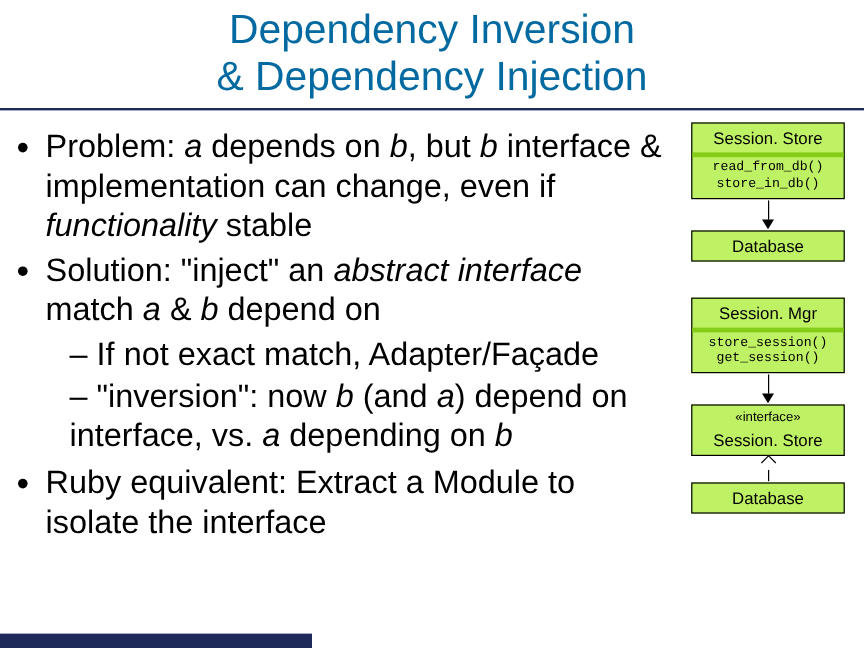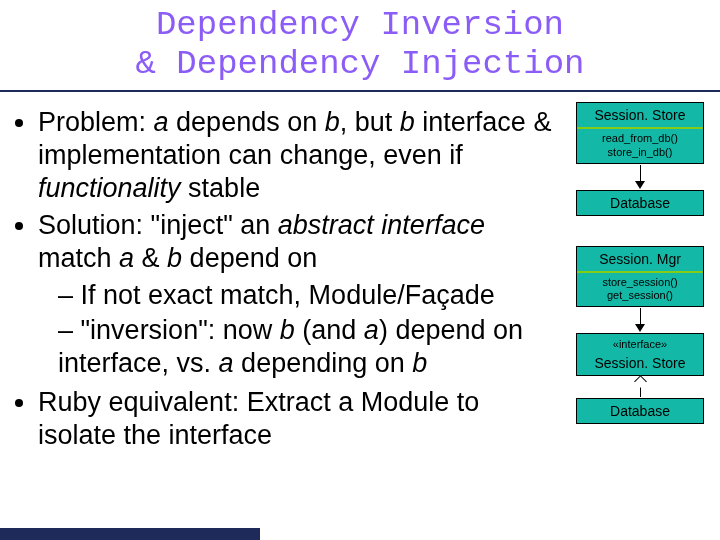--- a/index.html
+++ b/index.html
@@ -8,26 +8,25 @@
     width: 720px;
     height: 540px;
     background: #fff;
     font-family: Arial, Helvetica, sans-serif;
     color: #000;
     position: relative;
     overflow: hidden;
   }
   .title {
     text-align: center;
-    color: #8b5cf6;
+    color: #0369a1;
     font-size: 34px;
     line-height: 1.15;
     padding: 6px 0 6px 0;
     font-weight: normal;
-    font-family: Liberation Mono, monospace;
   }
   .rule {
     border: none;
     border-top: 2px solid #1e2a5a;
     margin: 0 0 10px 0;
   }
   .content {
     display: flex;
     padding: 0 8px 0 14px;
   }
@@ -51,33 +50,34 @@
   .it { font-style: italic; }
   .diagram-col {
     width: 144px;
     display: flex;
     flex-direction: column;
     align-items: center;
   }
   .box {
     border: 1px solid #000;
     width: 126px;
-    background: #14b8a6;
+    background: #bef264;
     text-align: center;
   }
   .box .hdr {
     font-size: 14px;
     padding: 4px 2px;
   }
   .box .hdr.small { font-size: 11px; line-height: 1.2; }
   .box .methods {
-    border-top: 2px solid #84cc16;
+    border-top: 4px solid #84cc16;
     font-size: 11px;
     padding: 3px 2px;
     line-height: 1.25;
+    font-family: Liberation Mono, monospace;
   }
   .arrow-solid, .arrow-open {
     display: flex;
     flex-direction: column;
     align-items: center;
     margin: 1px 0;
   }
   .arrow-solid .line {
     width: 0;
     border-left: 1px solid #000;
@@ -125,21 +125,21 @@
   <div class="text-col">
     <ul>
       <li>
         <span>Problem: </span><span class="it">a</span><span> depends on </span><span class="it">b</span><span>, but </span><span class="it">b</span><span> interface &amp; implementation can change, even if </span><span class="it">functionality</span><span> stable</span>
       </li>
       <li>
         <span>Solution: "inject" an </span><span class="it">abstract interface</span><span> match </span><span class="it">a</span><span> &amp; </span><span class="it">b</span><span> depend on</span>
       </li>
     </ul>
     <div class="sub">
-      <div>– If not exact match, Module/Façade</div>
+      <div>– If not exact match, Adapter/Façade</div>
       <div>
         <span>– "inversion": now </span><span class="it">b</span><span> (and </span><span class="it">a</span><span>) depend on interface, vs. </span><span class="it">a</span><span> depending on </span><span class="it">b</span>
       </div>
     </div>
     <ul>
       <li>Ruby equivalent: Extract a Module to isolate the interface</li>
     </ul>
   </div>
 
   <div class="diagram-col">

